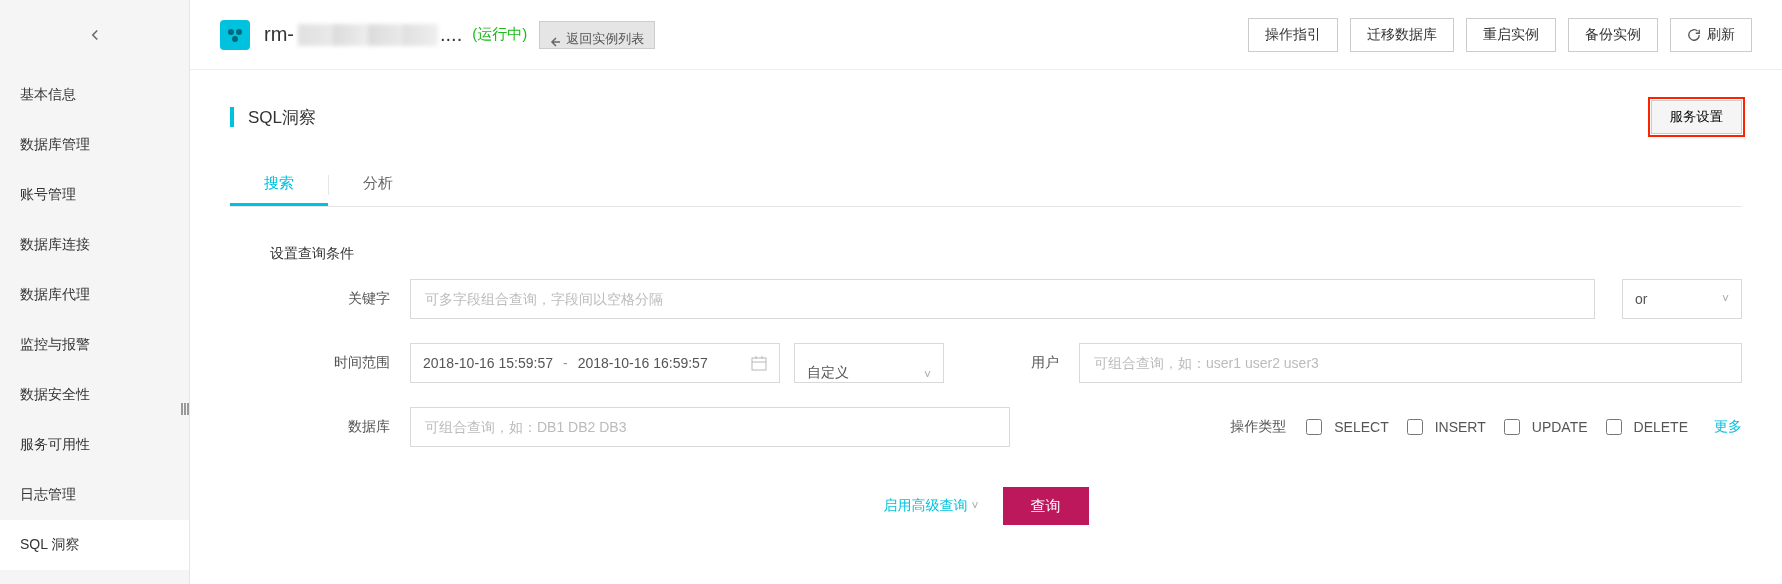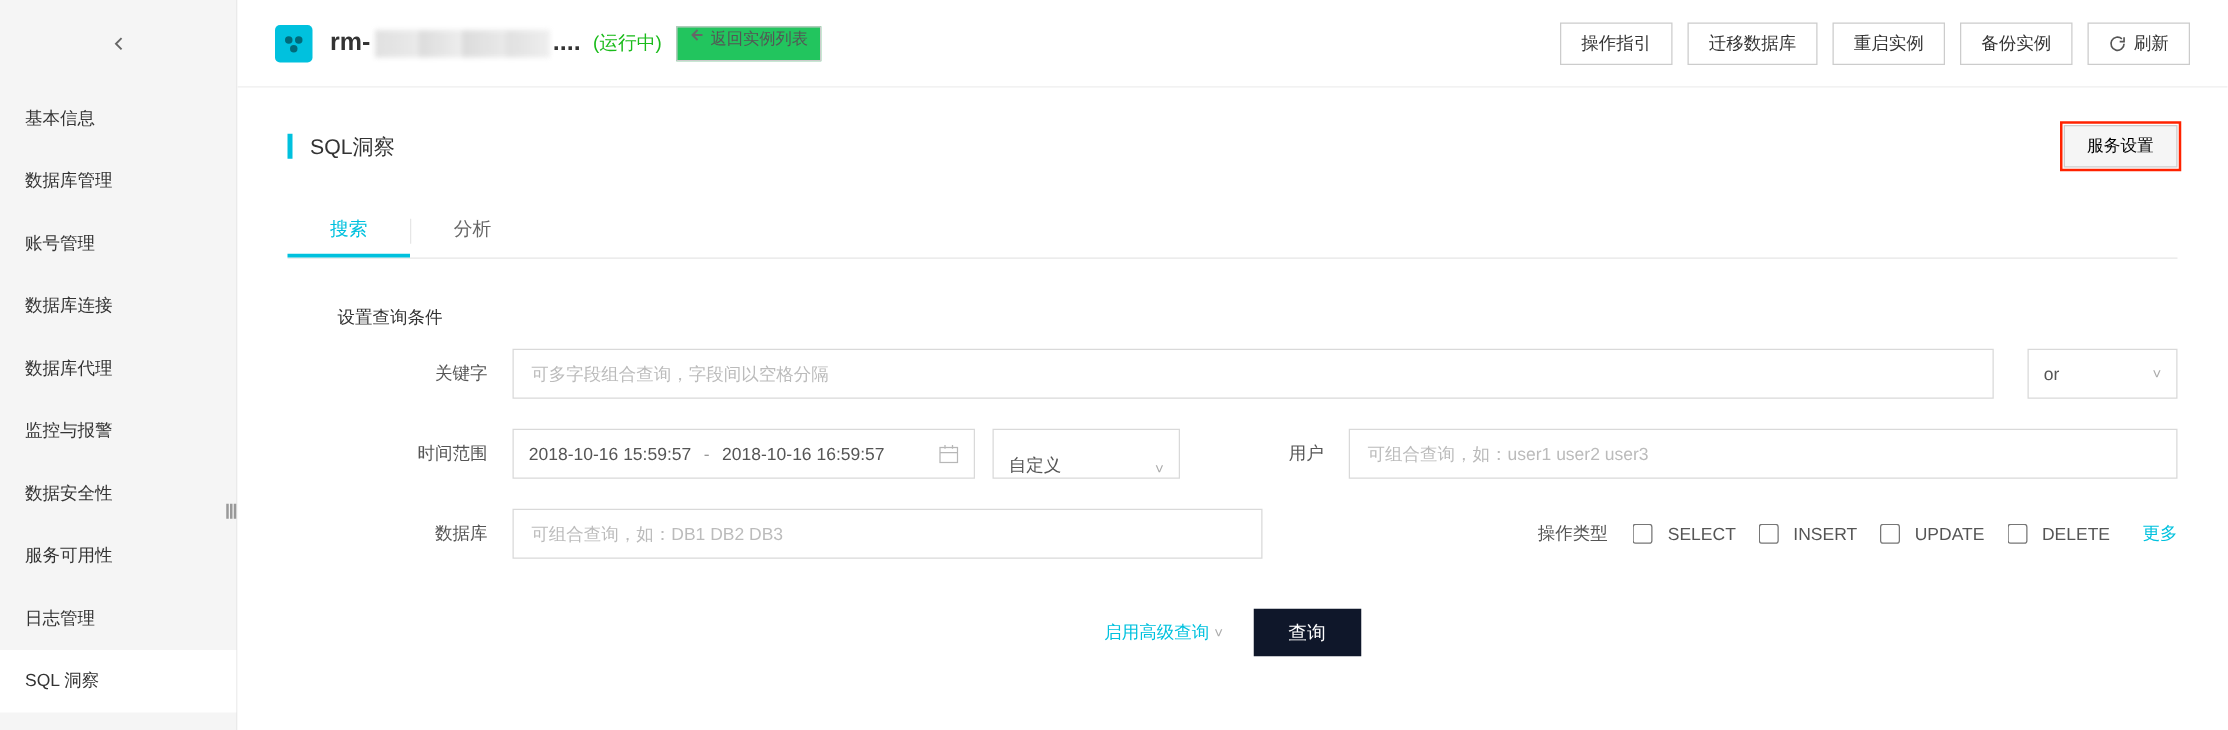--- a/index.html
+++ b/index.html
@@ -6,25 +6,25 @@
 body{font-family:"PingFang SC","Microsoft YaHei",sans-serif;font-size:14px;color:#333;background:#fff;width:1782px;height:584px;overflow:hidden}
 .sidebar{position:absolute;left:0;top:0;width:190px;height:584px;background:#f5f5f5;border-right:1px solid #e6e6e6}
 .sidebar-back{height:70px;display:flex;align-items:center;justify-content:center;cursor:pointer}
 .sidebar-back svg{width:18px;height:18px;stroke:#666;stroke-width:2;fill:none}
 .sidebar-item{padding:16px 20px;color:#333;cursor:pointer;font-size:14px}
 .sidebar-item.active{background:#fff;color:#333}
 .sidebar-collapse{position:absolute;right:-2px;top:395px;width:12px;height:28px;display:flex;align-items:center;justify-content:center;cursor:pointer;color:#888}
 .main{position:absolute;left:190px;top:0;right:0;height:584px;background:#fff}
 .header{display:flex;align-items:center;padding:16px 30px;border-bottom:1px solid #eee;height:70px}
 .header-icon{width:30px;height:30px;background:#00c1de;border-radius:4px;display:flex;align-items:center;justify-content:center;margin-right:14px;color:#fff;font-size:16px}
-.header-title{font-size:20px;font-weight:700;color:#333}
+.header-title{font-size:20px;font-weight:400;color:#333}
 .header-mask{display:inline-block;width:140px;height:22px;margin-left:4px;background:linear-gradient(90deg,#ddd 0%,#e8e8e8 25%,#d8d8d8 25%,#ececec 50%,#d8d8d8 50%,#e8e8e8 75%,#ddd 75%,#ededed 100%);vertical-align:middle;filter:blur(2px);opacity:.9}
 .header-ellipsis{margin-left:2px;font-size:20px}
 .header-status{color:#1abb1a;margin-left:10px;font-size:15px}
-.header-returnlist{margin-left:12px;height:28px;padding:0 10px;background:#22c55e;border:1px solid #ccc;font-size:13px;color:#555;cursor:pointer;display:inline-flex;align-items:flex-start;gap:4px}
+.header-returnlist{margin-left:12px;height:28px;padding:0 10px;background:#e5e5e5;border:1px solid #ccc;font-size:13px;color:#555;cursor:pointer;display:inline-flex;align-items:flex-end;gap:4px}
 .header-actions{margin-left:auto;display:flex;gap:12px}
 .header-btn{height:34px;padding:0 16px;background:#fff;border:1px solid #ccc;color:#333;font-size:14px;cursor:pointer;display:inline-flex;align-items:center;gap:6px}
 .refresh-icon{width:14px;height:14px}
 .content{padding:30px 40px}
 .page-title-row{display:flex;align-items:center;justify-content:space-between;margin-bottom:30px}
 .page-title{display:flex;align-items:center;font-size:17px;color:#333}
 .page-title-bar{width:4px;height:20px;background:#00c1de;margin-right:14px}
 .service-btn{height:34px;padding:0 18px;background:#f5f5f5;border:1px solid #ccc;cursor:pointer;outline:2px solid #f20;outline-offset:1px}
 .tabs{display:flex;border-bottom:1px solid #e6e6e6;margin-bottom:38px}
 .tab{padding:10px 34px;color:#666;cursor:pointer;font-size:15px}
@@ -46,21 +46,21 @@
 .user-input{width:663px;height:40px;border:1px solid #d9d9d9;padding:0 14px;font-size:14px;outline:none}
 .user-input::placeholder{color:#bbb}
 .db-input{width:600px;height:40px;border:1px solid #d9d9d9;padding:0 14px;font-size:14px;outline:none}
 .db-input::placeholder{color:#bbb}
 .optype{display:flex;align-items:center;gap:18px}
 .cb{display:flex;align-items:center;gap:12px;color:#555;font-size:14px}
 .cb input{width:16px;height:16px;border:1px solid #ccc}
 .more-link{color:#00c1de;cursor:pointer;margin-left:8px}
 .footer-actions{display:flex;align-items:center;justify-content:center;gap:24px;margin-top:40px}
 .adv-link{color:#00c1de;cursor:pointer;display:inline-flex;align-items:center;gap:4px}
-.query-btn{height:38px;padding:0 28px;background:#0f172a;color:#fff;border:none;font-size:15px;cursor:pointer}
+.query-btn{height:38px;padding:0 28px;background:#be185d;color:#fff;border:none;font-size:15px;cursor:pointer}
 </style>
 </head>
 <body>
 
 <div class="sidebar">
   <div class="sidebar-back">
     <svg viewBox="0 0 24 24">
         <polyline points="15 18 9 12 15 6"></polyline>
       </svg>
   </div>

